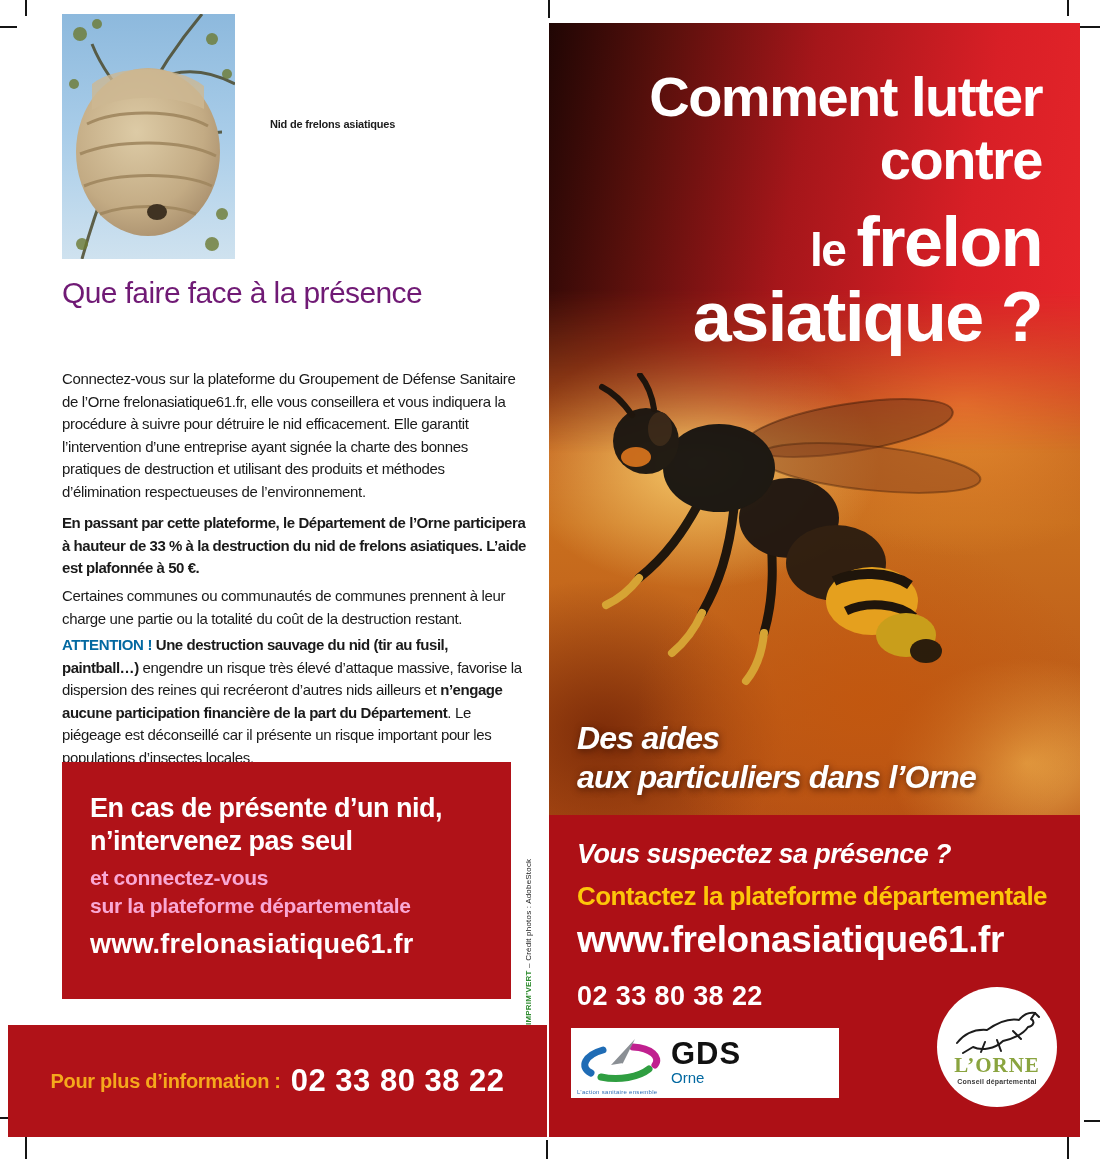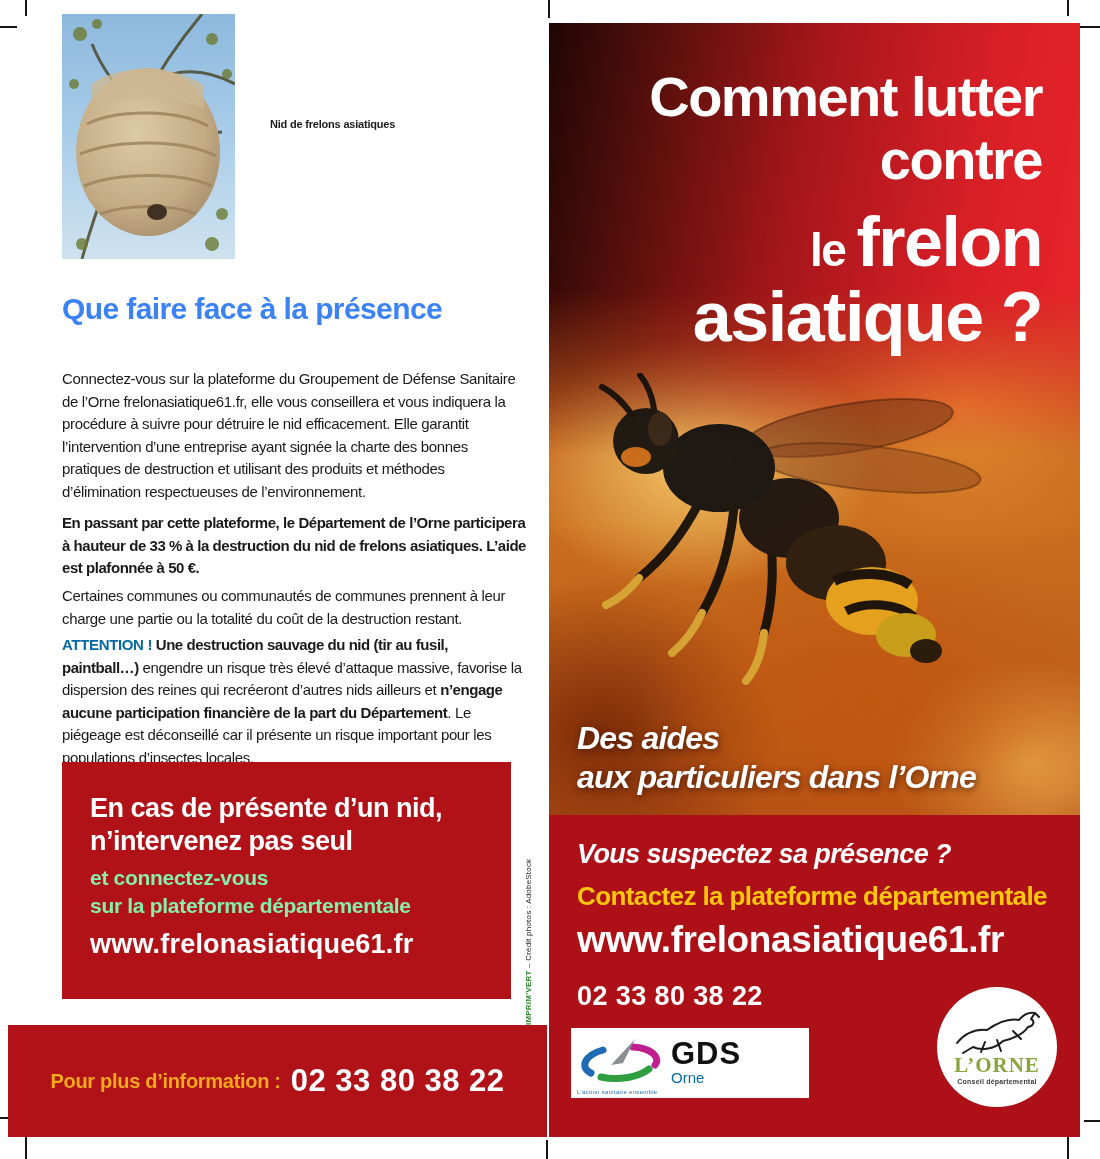--- a/index.html
+++ b/index.html
@@ -17,36 +17,36 @@
   .cm6 { left:0; top:1117px; width:16px; height:2px; }
   .cm7 { left:25px; top:1128px; width:2px; height:31px; }
   .cm8 { left:546px; top:1140px; width:2px; height:19px; }
   .cm9 { left:1084px; top:1120px; width:16px; height:2px; }
   .cm10{ left:1067px; top:1133px; width:2px; height:26px; }
 
   
   .nest-photo { position:absolute; left:62px; top:14px; width:173px; height:245px; }
   .photo-caption { position:absolute; left:270px; top:118px; font-size:11px; font-weight:bold; color:#1c1c1c; letter-spacing:-0.2px; }
 
-  .heading { position:absolute; left:62px; top:292px; width:470px; color:#3b82f6; font-weight:bold;
+  .heading { position:absolute; left:62px; top:276px; width:470px; color:#701a75; font-weight:normal;
              font-size:30px; line-height:1.16; letter-spacing:-0.6px; }
 
   .bodytext { position:absolute; left:62px; width:464px; color:#1a1a1a; font-size:15px;
               line-height:1.5; letter-spacing:-0.35px; text-align:left; }
   .p1 { top:368px; }
   .p2 { top:512px; font-weight:bold; letter-spacing:-0.45px; }
   .p3 { top:585px; }
   .p4 { top:634px; }
   .attn-label { color:#0369a1; font-weight:bold; }
   .attn-bold  { font-weight:bold; letter-spacing:-0.45px; }
 
   .alert-box { position:absolute; left:62px; top:762px; width:449px; height:237px;
                background:#b01218; padding:30px 0 0 28px; }
   .alert-l1 { color:#ffffff; font-weight:bold; font-size:27px; line-height:1.22; letter-spacing:-0.5px; }
-  .alert-l3 { color:#86efac; font-weight:bold; font-size:21px; line-height:1.35; letter-spacing:-0.3px; margin-top:6px; }
+  .alert-l3 { color:#f9a8d4; font-weight:bold; font-size:21px; line-height:1.35; letter-spacing:-0.3px; margin-top:6px; }
   .alert-web { color:#ffffff; font-weight:bold; font-size:27px; letter-spacing:0.2px; margin-top:8px; }
 
   .footer-bar { position:absolute; left:8px; top:1025px; width:539px; height:112px; background:#b01218;
                 display:flex; align-items:center; justify-content:center; }
   .footer-label { color:#f5a81c; font-weight:bold; font-size:20px; letter-spacing:-0.3px; margin-right:10px;text-align:center; }
   .footer-phone { color:#ffffff; font-weight:bold; font-size:31px; letter-spacing:0.5px; }
 
   
   .credit-vert { position:absolute; left:524px; top:770px; height:255px;
                  writing-mode:vertical-rl; transform:rotate(180deg);
@@ -83,21 +83,21 @@
 
   .rp-sub { position:absolute; left:28px; top:696px; color:#ffffff; font-weight:bold; font-style:italic;
             font-size:32px; line-height:1.22; letter-spacing:-0.8px; text-shadow:1px 2px 7px rgba(60,18,4,0.75); }
 
   .rp-question { position:absolute; left:28px; top:816px; color:#ffffff; font-weight:bold; font-style:italic;
                  font-size:27px; letter-spacing:-0.6px; }
   .rp-cta { position:absolute; left:28px; top:858px; color:#fdc60a; font-weight:bold; font-size:26px; letter-spacing:-0.6px; }
   .rp-web { position:absolute; left:28px; top:896px; color:#ffffff; font-weight:bold; font-size:37px; letter-spacing:-0.4px; }
   .rp-phone { position:absolute; left:28px; top:958px; color:#ffffff; font-weight:bold; font-size:27px; letter-spacing:0.4px; }
 
-  .gds-box { position:absolute; left:22px; top:1005px; width:238px; height:70px; background:#ffffff;
+  .gds-box { position:absolute; left:22px; top:1005px; width:268px; height:70px; background:#ffffff;
              display:flex; align-items:center; padding:4px 24px 4px 6px; }
   .gds-mark { position:relative; width:88px; height:56px; flex:0 0 auto; }
   .gds-text { margin-left:6px; }
   .gds-name { font-size:31px; font-weight:bold; color:#111; letter-spacing:1px; line-height:0.9; }
   .gds-sub  { font-size:15px; color:#0369a1; margin-top:2px; }
   .gds-tag  { position:absolute; left:6px; bottom:3px; font-size:6px; color:#2d6db5; letter-spacing:0.3px; }
 
   .orne-logo { position:absolute; left:388px; top:964px; width:120px; height:120px; background:#ffffff;
                border-radius:50%; display:flex; flex-direction:column; align-items:center; justify-content:center; }
   .orne-name { font-family:"Liberation Serif", serif; font-weight:bold; font-size:21px; color:#8aa43f; letter-spacing:1px; margin-top:-2px; }

